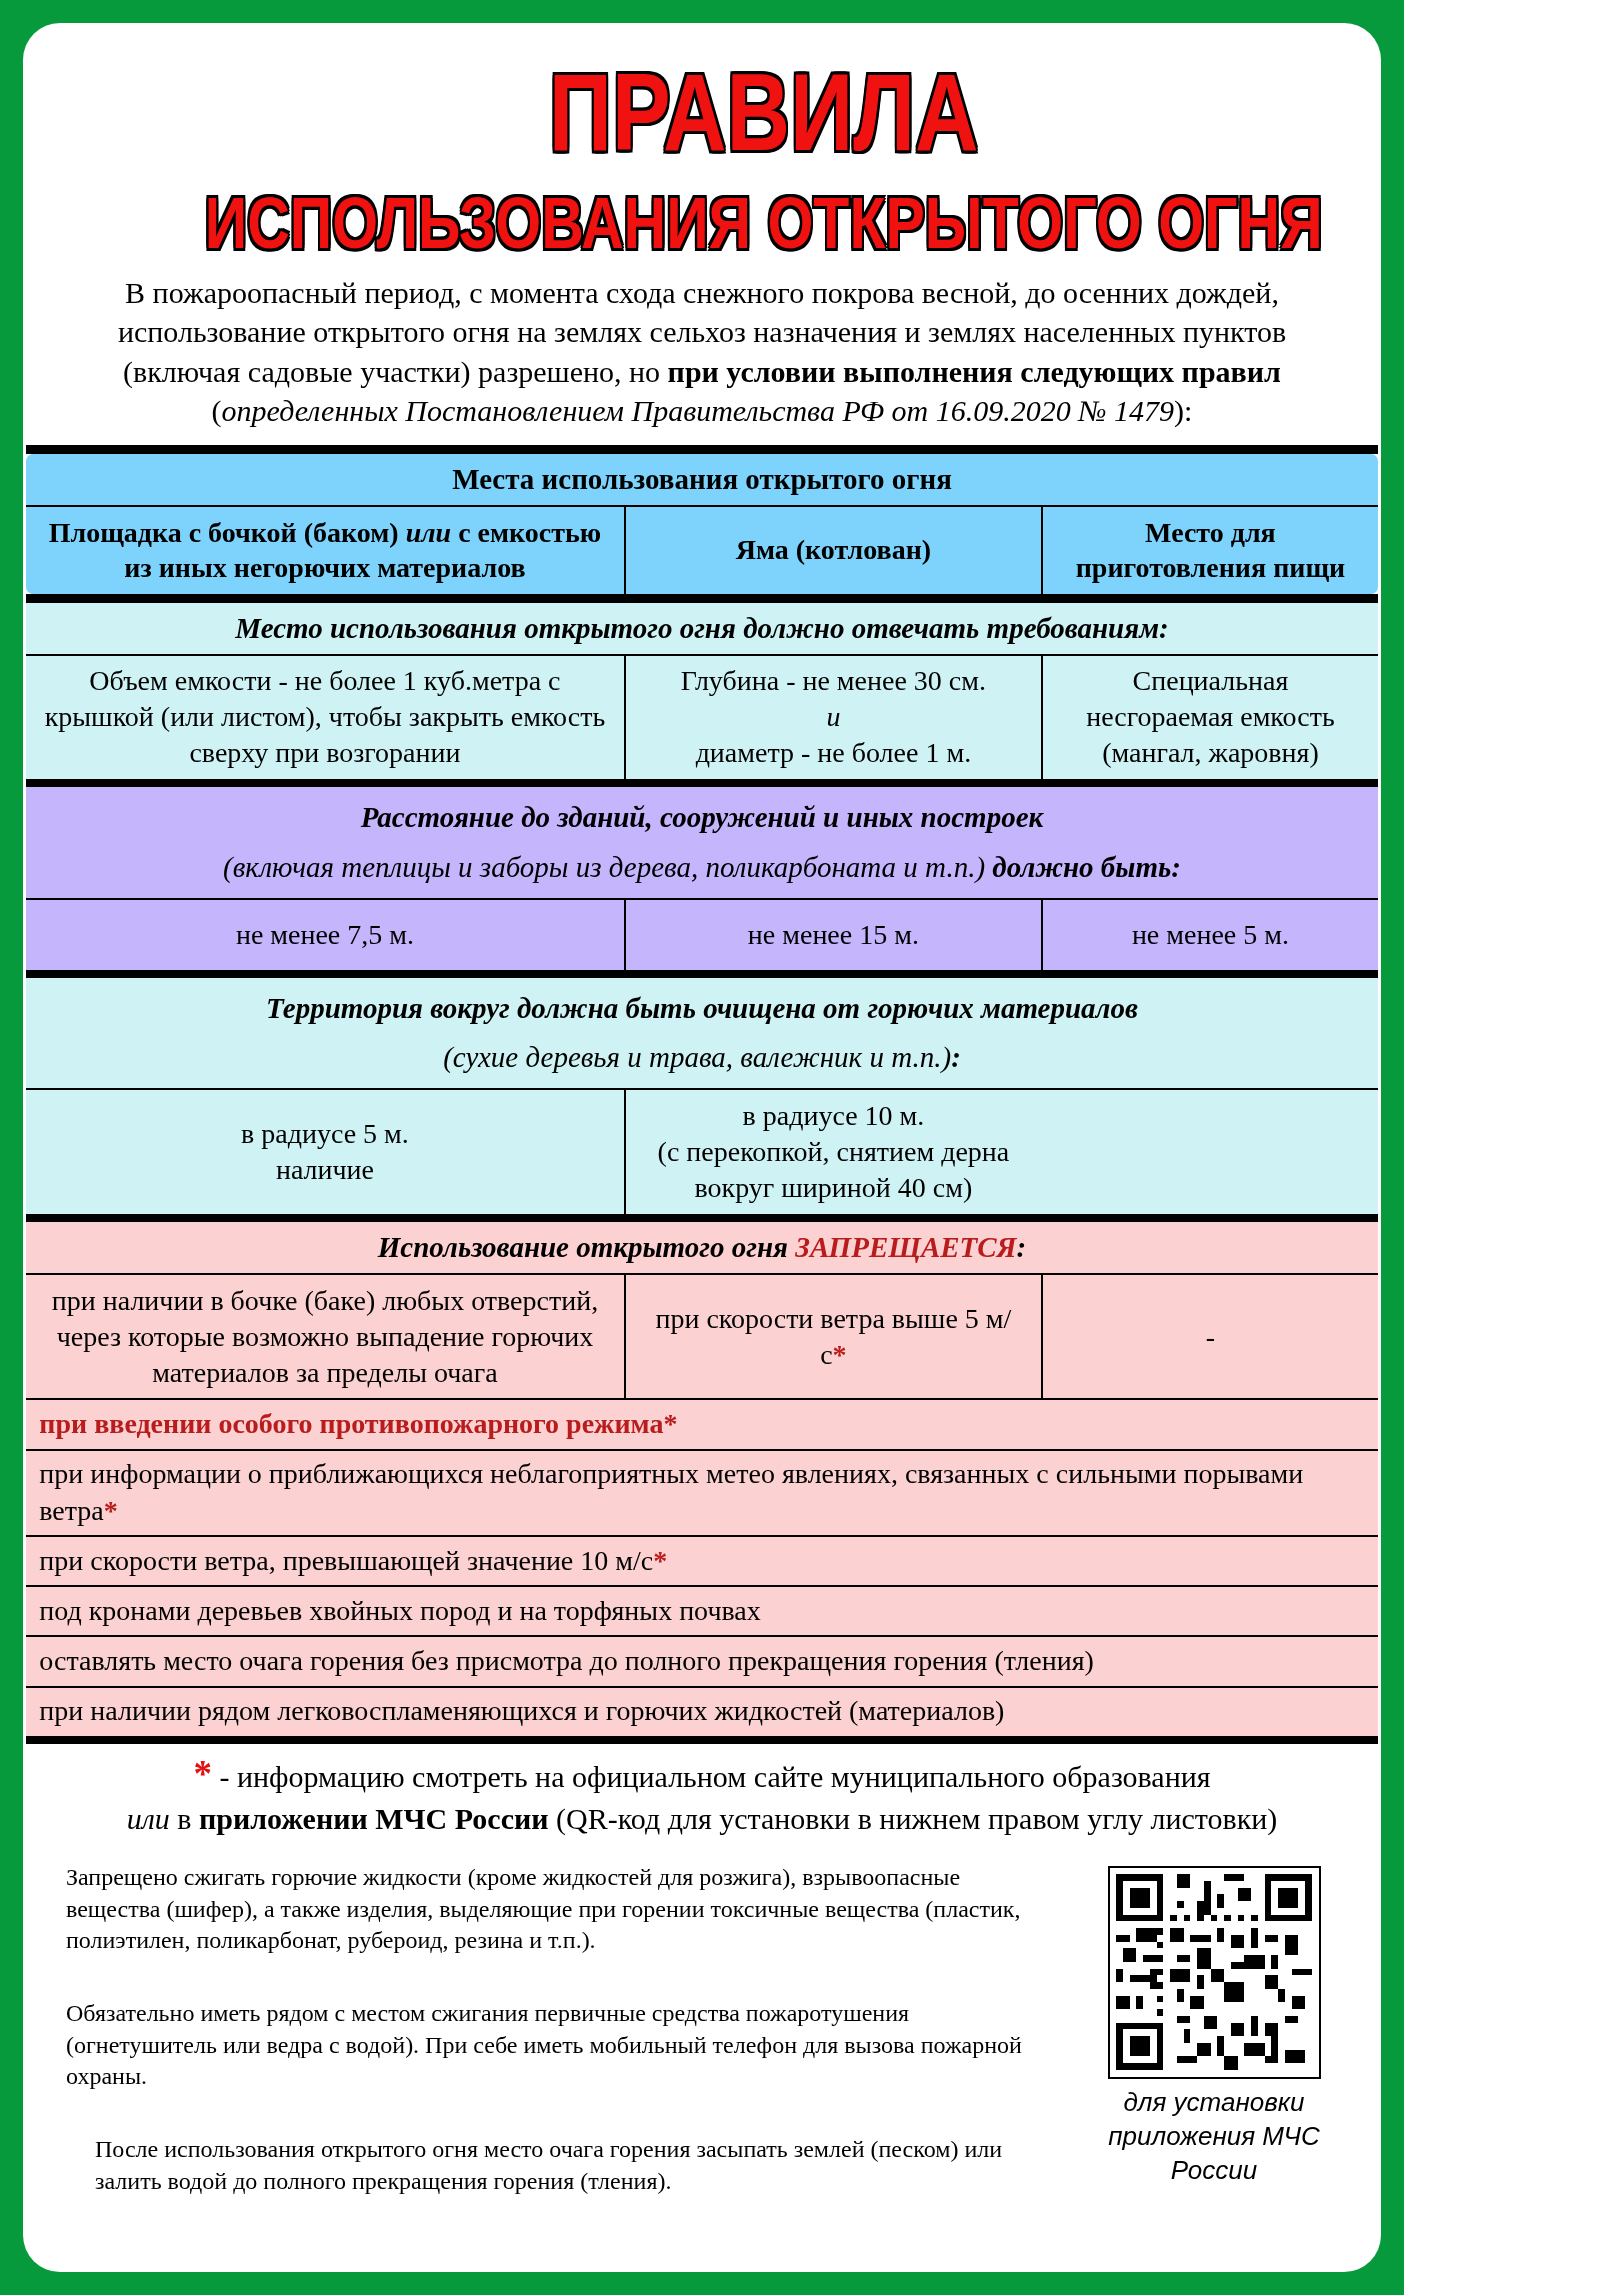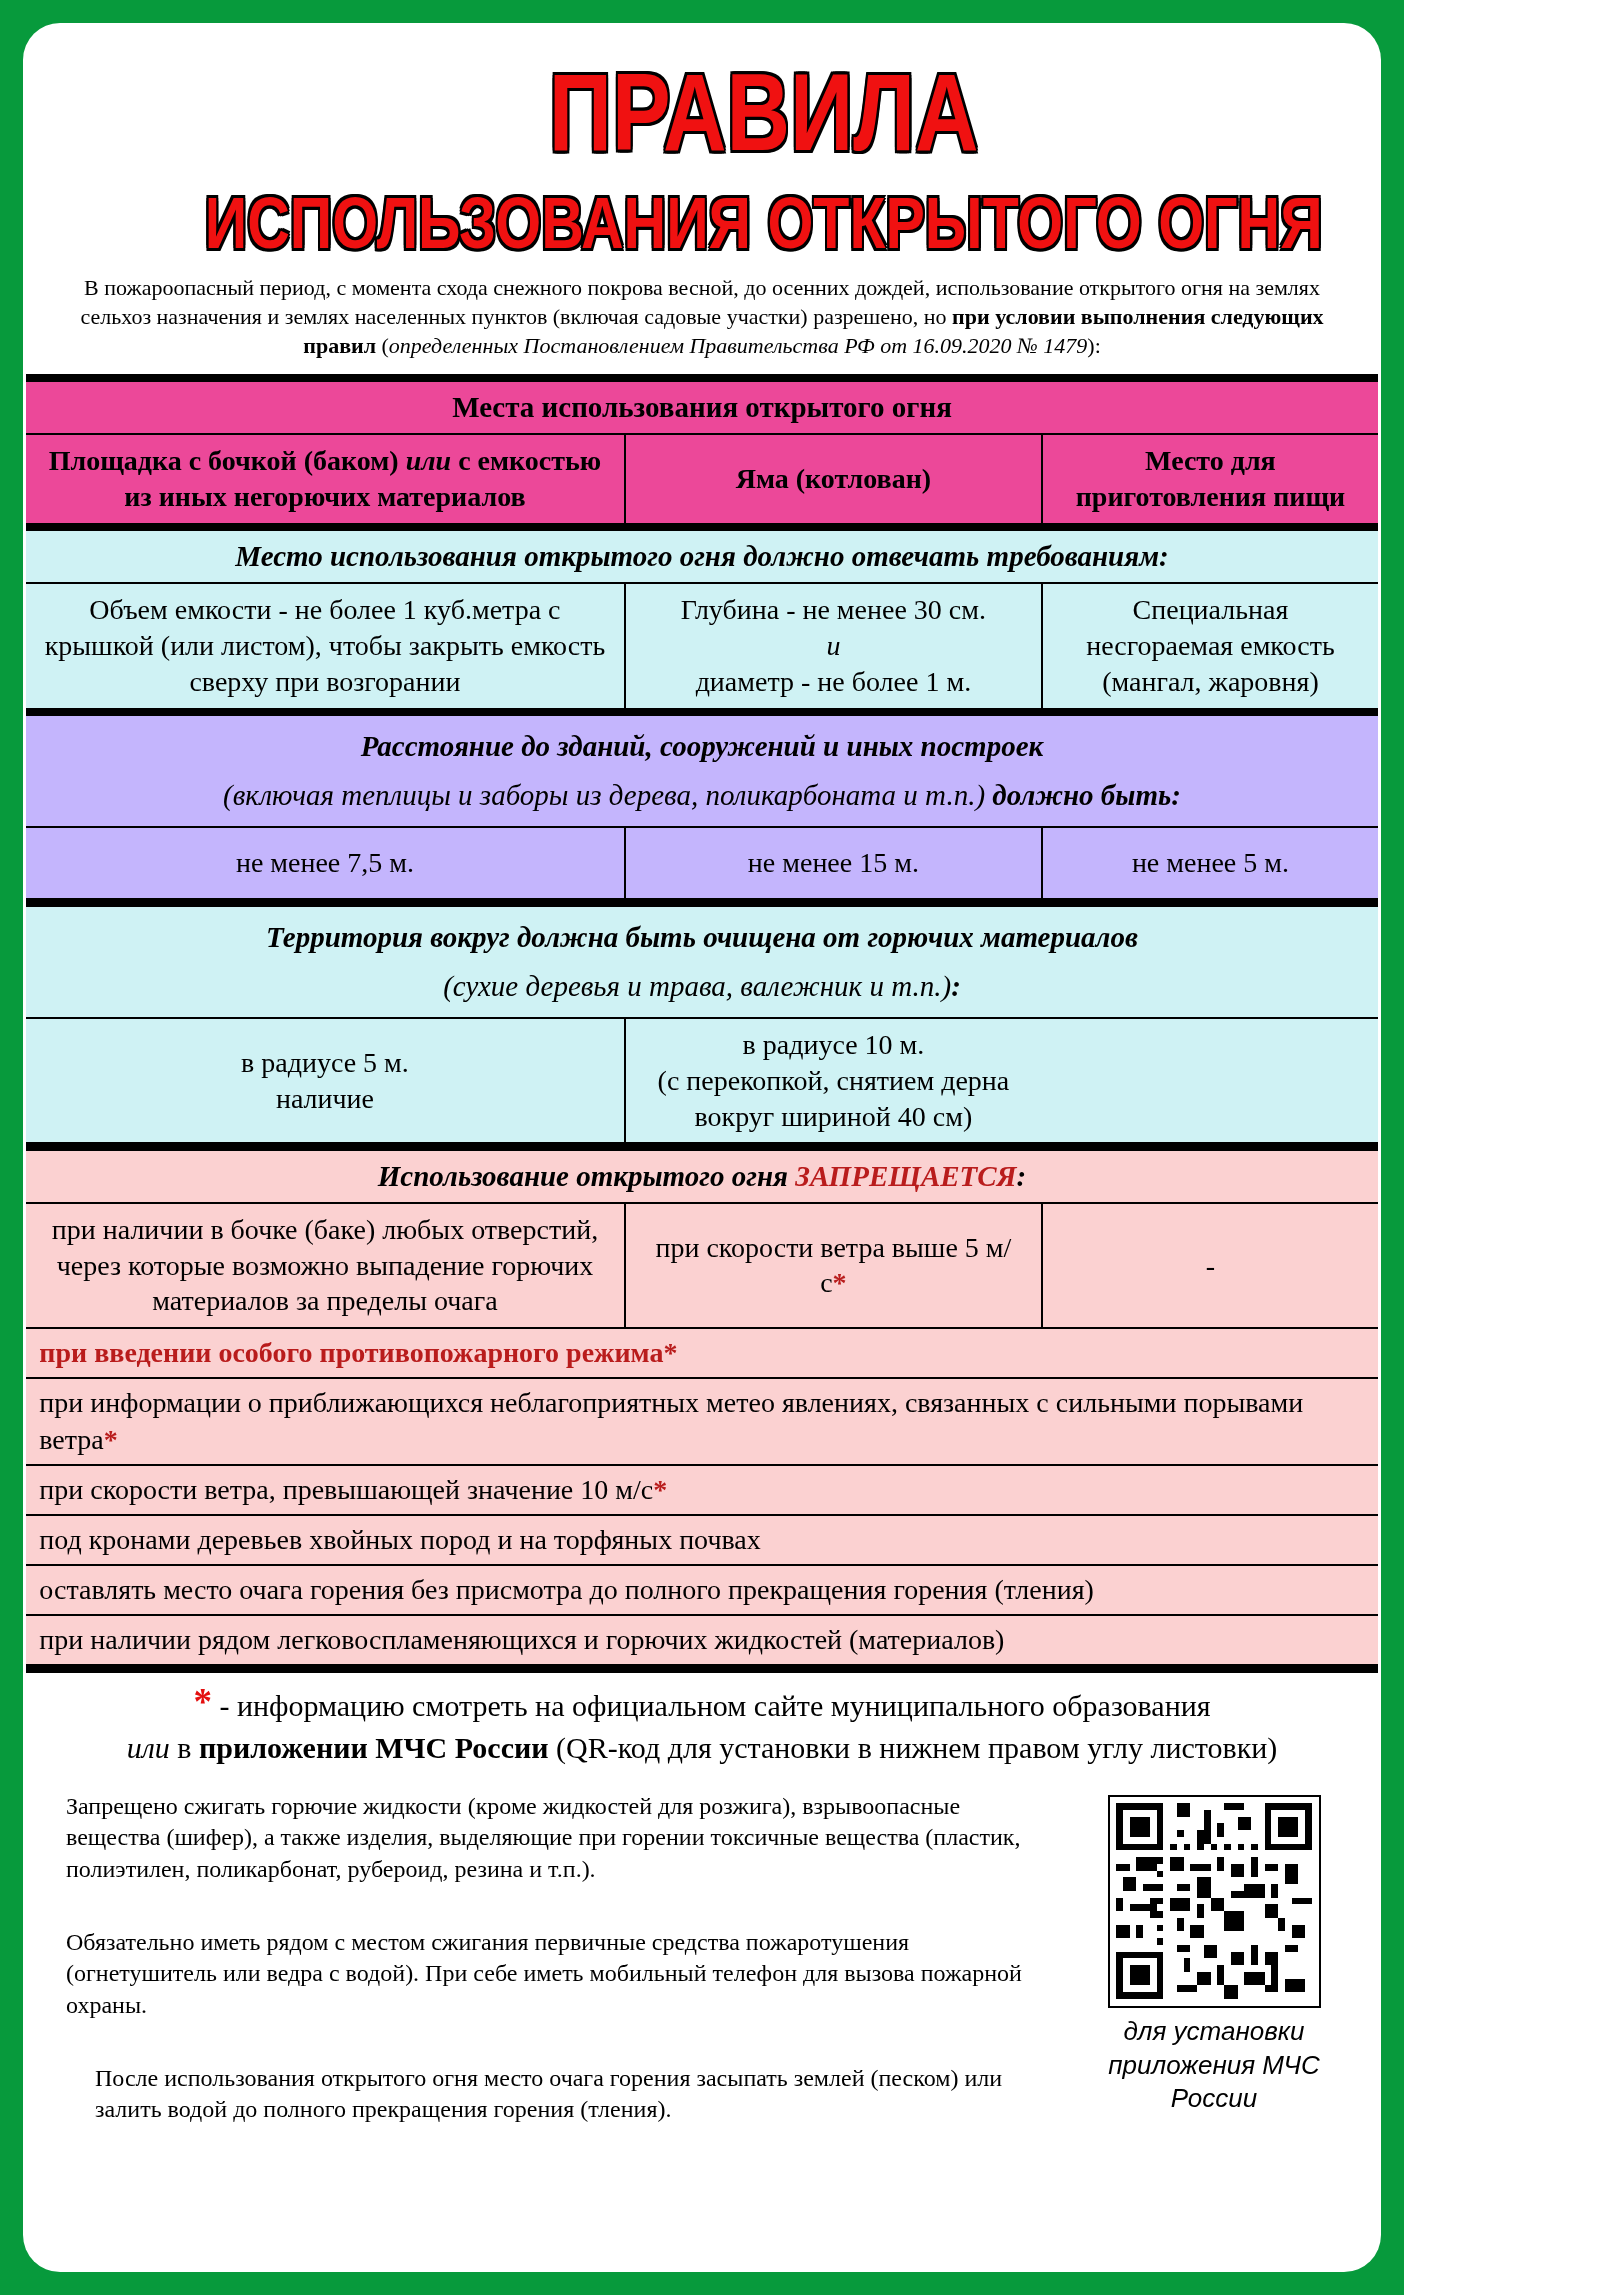--- a/index.html
+++ b/index.html
@@ -13,28 +13,28 @@
   .titles{flex:1;text-align:center;padding-top:17px;}
   .t1,.t2{display:inline-block;font-family:"Liberation Sans", sans-serif;font-weight:bold;
           color:#F01111;white-space:nowrap;
           text-shadow:-2.6px -2.6px 0 #000,2.6px -2.6px 0 #000,-2.6px 2.6px 0 #000,2.6px 2.6px 0 #000,
                       -2.6px 0 0 #000,2.6px 0 0 #000,0 -2.6px 0 #000,0 2.6px 0 #000;}
   .t1{font-size:110px;line-height:1;transform:scaleX(0.80);}
   .t2{font-size:72px;line-height:1;transform:scaleX(0.82);margin-top:19.6px;}
   .logo{width:304px;height:222px;flex:none;}
 
   
-  .intro{margin:10.5px 43px 0 43px;text-align:center;font-size:22px;line-height:1.32;}
+  .intro{margin:10.5px 43px 0 43px;text-align:center;font-size:30px;line-height:1.32;}
   .b{font-weight:bold;} .i{font-style:italic;} .bi{font-weight:bold;font-style:italic;}
 
   
   .tbl{margin:14.4px 3.3px 0 3.3px;}
   .bar{height:8.5px;background:#000;}
   .thin{height:2px;background:#000;}
-  .yellow{background:#ec4899;} .cyan{background:#CFF2F4;} .pinkbg{background:#FBD1D1;} .whitebg{background:#c4b5fd;}
+  .yellow{background:#7dd3fc;border-radius:7px;} .cyan{background:#CFF2F4;} .pinkbg{background:#FBD1D1;} .whitebg{background:#c4b5fd;}
   .sect-title{text-align:center;font-size:29px;line-height:1.35;padding:5.9px 19.6px;}
   .row3{display:grid;grid-template-columns:44.2% 30.9% 24.9%;}
   .cell{display:flex;flex-direction:column;justify-content:center;text-align:center;
         font-size:28px;line-height:1.28;padding:7.9px 17px;box-sizing:border-box;}
   .row3 > .cell + .cell{border-left:2px solid #000;}
   .listrow{font-size:28px;line-height:1.3;padding:5.9px 15.7px 5.9px 13px;text-align:left;}
   .redtxt{color:#b91c1c;}
   .redrow{color:#b91c1c;font-weight:bold;}
 
   

